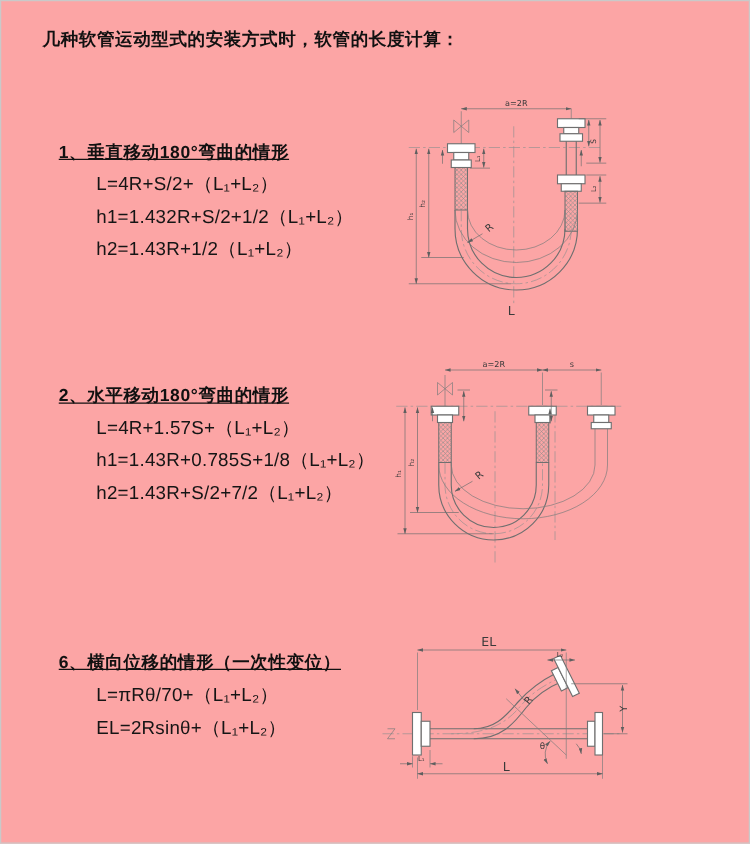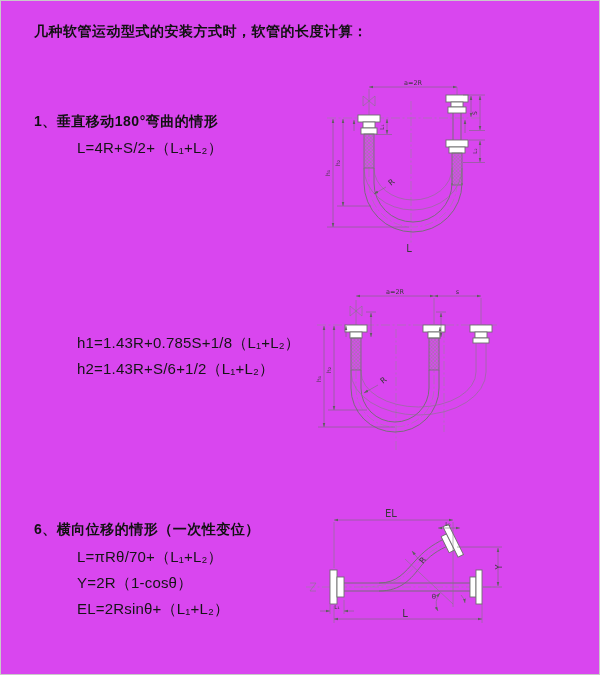--- a/index.html
+++ b/index.html
@@ -1,27 +1,27 @@
 <!DOCTYPE html>
 <html><head>
 <meta charset="utf-8">
 <style>
   html,body { margin:0; padding:0; background:#e8e8e8; }
   .page {
-    position:relative; width:600px; height:675px; background:#d946ef;
+    position:relative; width:600px; height:675px; background:#fca5a5;
     border:1px solid #c9c9c9; box-sizing:border-box; overflow:hidden;
     font-family:"Liberation Sans", sans-serif; color:#1c1c1c;
   }
   .title {
     position:absolute; left:33px; top:22px;
     font-size:14px; font-weight:bold; letter-spacing:0.5px; color:#111;
   }
   .sec-heading {
-    position:absolute; left:33px;
-    font-size:14px; font-weight:bold; letter-spacing:0.5px; color:#111;
+    position:absolute; left:46px;
+    font-size:14px; font-weight:bold; letter-spacing:0.5px; color:#111;text-decoration:underline;
   }
   .formulas {
     position:absolute; left:76px;
     font-size:15px; line-height:26px; letter-spacing:0.2px; color:#151515;
   }
   .diagram { position:absolute; }
   svg .ln   { stroke:#6f6f6f; stroke-width:0.9; fill:none; }
   svg .thin { stroke:#7c7c7c; stroke-width:0.55; fill:none; }
   svg .dim  { stroke:#6f6f6f; stroke-width:0.55; fill:none; }
   svg .cl   { stroke:#8e8e8e; stroke-width:0.5; fill:none; stroke-dasharray:9 2.5 2 2.5; }
@@ -31,31 +31,34 @@
 </head>
 <body>
 
 <div class="page">
 
   <div class="title">几种软管运动型式的安装方式时，软管的长度计算：</div>
 
   <div class="sec-heading" style="top:112px">1、垂直移动180°弯曲的情形</div>
   <div class="formulas" style="top:134px">
     <div>L=4R+S/2+（L₁+L₂）</div>
+    <div>h1=1.432R+S/2+1/2（L₁+L₂）</div>
+    <div>h2=1.43R+1/2（L₁+L₂）</div>
   </div>
 
+  <div class="sec-heading" style="top:307px">2、水平移动180°弯曲的情形</div>
   <div class="formulas" style="top:329px">
+    <div>L=4R+1.57S+（L₁+L₂）</div>
     <div>h1=1.43R+0.785S+1/8（L₁+L₂）</div>
-    <div>h2=1.43R+S/6+1/2（L₁+L₂）</div>
+    <div>h2=1.43R+S/2+7/2（L₁+L₂）</div>
   </div>
 
   <div class="sec-heading" style="top:520px">6、横向位移的情形（一次性变位）</div>
   <div class="formulas" style="top:543px">
     <div>L=πRθ/70+（L₁+L₂）</div>
-    <div>Y=2R（1-cosθ）</div>
     <div>EL=2Rsinθ+（L₁+L₂）</div>
   </div>
 
   <svg class="diagram" style="left:312px;top:72px" width="288" height="185" viewBox="0 0 288 185">
     <defs>
       <pattern id="br1" width="3.5" height="3.5" patternUnits="userSpaceOnUse">
         <path d="M0,3.5 L3.5,0 M0,0 L3.5,3.5" stroke="#8d8d8d" stroke-width="0.5"></path>
       </pattern>
       <marker id="ar1" viewBox="0 0 10 10" refX="9.5" refY="5" markerWidth="8.5" markerHeight="8.5" orient="auto-start-reverse">
         <path d="M0,2.1 L10,5 L0,7.9 z" fill="#5f5f5f"></path>

